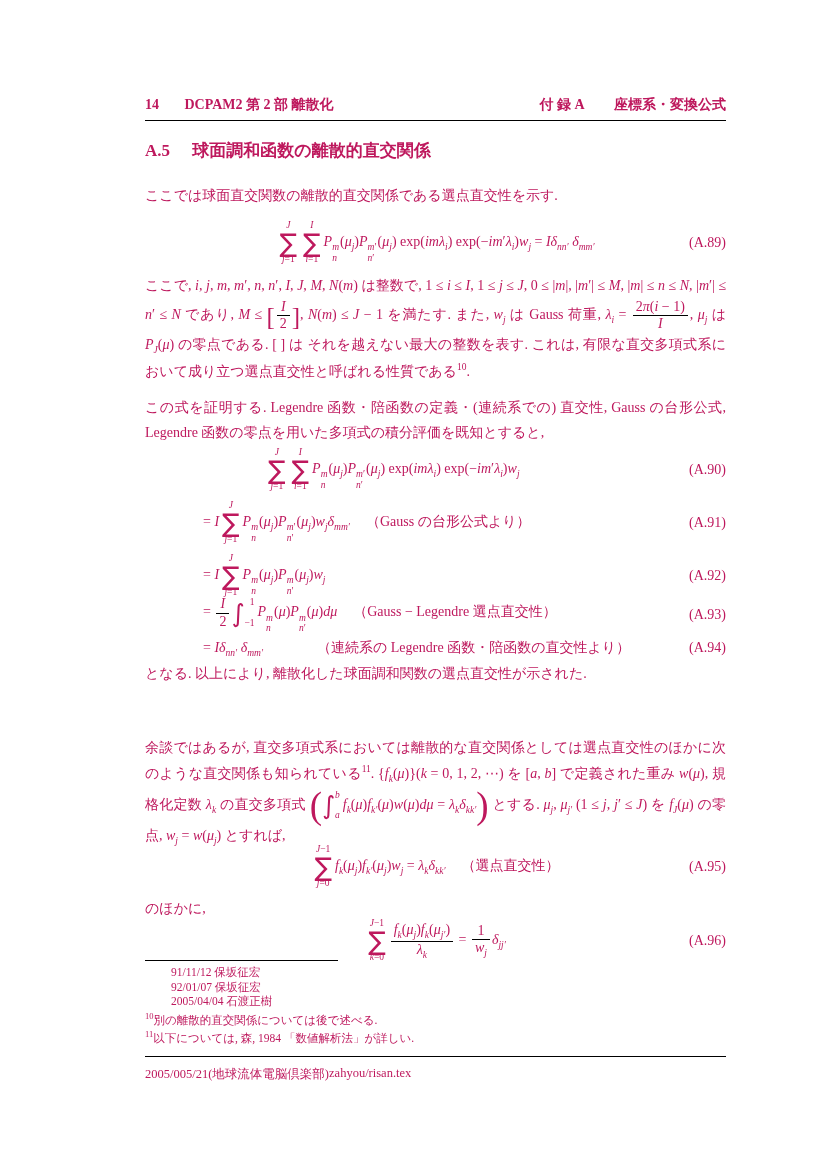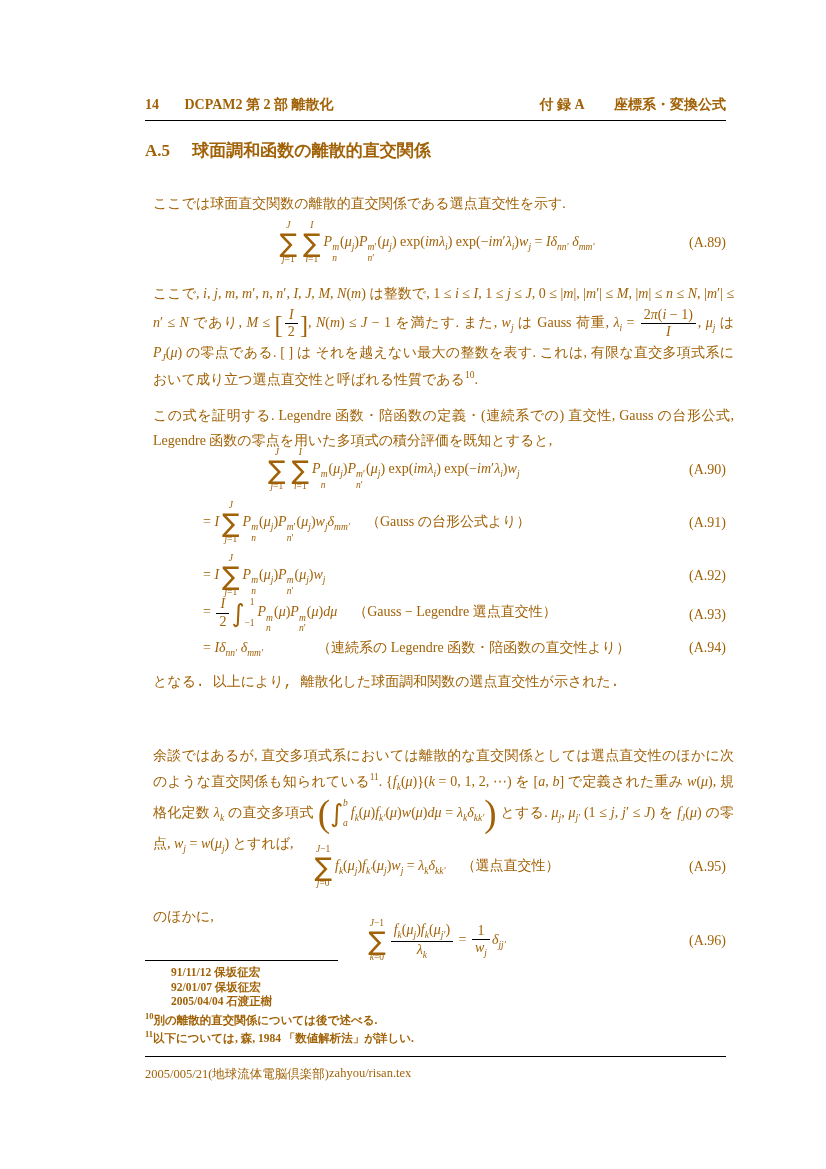--- a/index.html
+++ b/index.html
@@ -1,39 +1,39 @@
 <!DOCTYPE html>
 <html><head>
 <meta charset="utf-8">
 <style>
   html,body { margin:0; padding:0; background:#e8e8e8; }
   .page {
     position:relative; width:826px; height:1169px; margin:0 auto;
-    background:#ffffff; color:#a16207;
+    background:#ffffff; color:#be185d;
     font-family:"Liberation Serif","DejaVu Serif",serif;
     font-size:14px;
   }
   .abs { position:absolute; left:145px; width:581px; }
 
   
   .header { top:96px; display:flex; justify-content:space-between; align-items:flex-end;
             font-weight:bold; border-bottom:1.2px solid #000; padding-bottom:6px; }
   .h-left .pgnum { margin-right:22px; }
   .h-right .apdx { margin-right:26px; }
 
   
   .section-title { top:139px; font-weight:bold; font-size:17px; }
   .section-title .secnum { margin-right:18px; }
 
   
-  p.body-par { margin:8px; text-align:justify; line-height:1.78; }
+  p.body-par { margin:0; text-align:justify; line-height:1.78; }
   .intro { top:184px; }
   .para-where { top:274px; line-height:1.82; }
   .para-proof { top:396px; }
-  .conclusion { top:662px;font-family:Liberation Mono, monospace; }
+  .conclusion { top:662px; }
   .para-aside { top:736px; line-height:1.8; }
   .nohokani  { top:897px; }
 
   
   .eqrow { position:absolute; left:145px; width:581px; display:flex; align-items:center; }
   .eqnum { position:absolute; right:0; top:50%; transform:translateY(-50%); }
   .eq89 { top:216px; height:54px; justify-content:center; }
   .eq90 { top:445px; height:50px; padding-left:120px; width:461px; }
   .eq91 { top:497px; height:52px; padding-left:58px; width:523px; }
   .eq92 { top:551px; height:50px; padding-left:58px; width:523px; }
@@ -58,21 +58,21 @@
   .fr .fd { display:block; padding:0 3px; }
   .bb { font-size:25px; vertical-align:middle; line-height:1; }
   .bp { font-size:37px; vertical-align:middle; line-height:1; }
   .ii { font-size:25px; vertical-align:middle; line-height:1; font-family:"DejaVu Sans","DejaVu Serif",sans-serif; }
   .il { display:inline-flex; flex-direction:column; justify-content:space-between; height:30px;
         font-size:9.5px; vertical-align:middle; margin:0 3px 0 0; line-height:1; }
   .il span:first-child { align-self:flex-end; }
   .il span:last-child { align-self:flex-start; }
 
   
-  .footnotes { top:960px; font-size:11.5px; line-height:14.5px;font-weight:bold; }
+  .footnotes { top:960px; font-size:11.5px; line-height:14.5px; }
   .fnrule { width:193px; border-top:1px solid #000; margin-bottom:4px; }
   .credit { padding-left:26px; }
   .fnote sup { font-size:8.5px; }
 
   
   .footer { top:1056px; border-top:1px solid #000; padding-top:9px; display:flex;
             justify-content:flex-start; font-size:12.5px; }
 </style>
 </head>
 <body>

